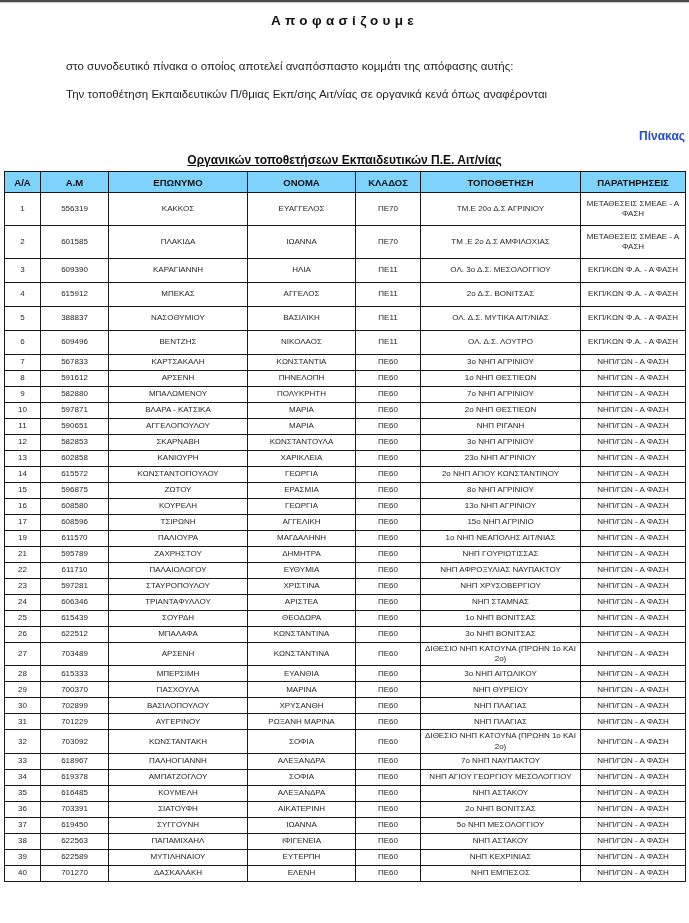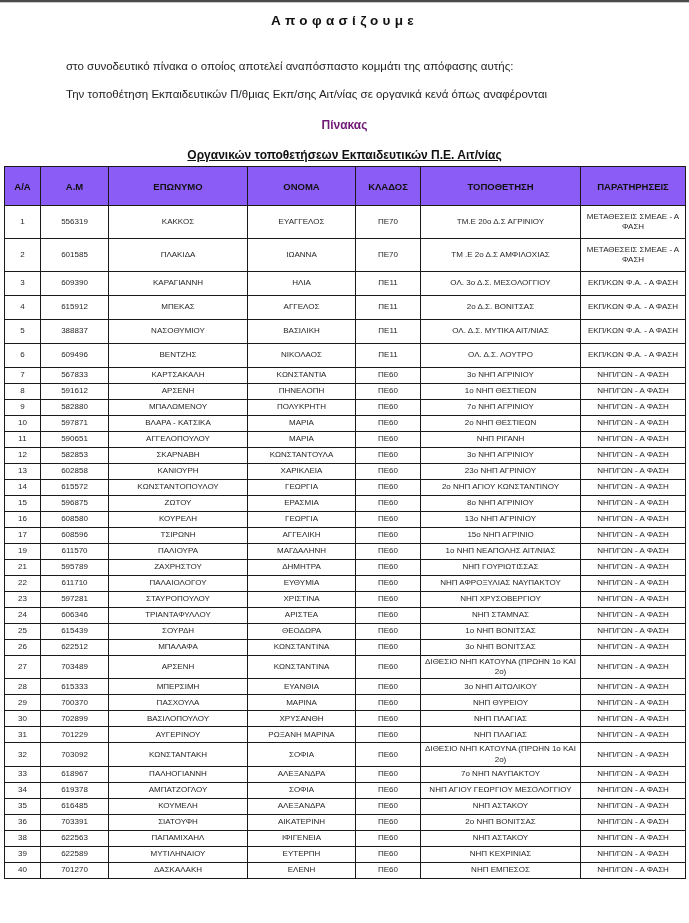--- a/index.html
+++ b/index.html
@@ -31,53 +31,53 @@
     margin-top: 4px;
     color: #111;
   }
   .paragraph {
     margin: 24px 48px 0 62px;
     font-size: 11.5px;
     line-height: 28px;
     color: #1f1f1f;
   }
   .table-title {
-    text-align: center;
+    text-align: right;
     font-weight: bold;
     font-size: 12px;
-    margin-top: 10px;
-    color: #701a75;
+    margin-top: 21px;
+    color: #1d4ed8;
   }
   .table-subtitle {
     text-align: center;
     font-weight: bold;
     font-size: 12px;
     text-decoration: underline;
-    margin-top: 16px;
+    margin-top: 10px;
     margin-bottom: 4px;
     color: #111;
   }
   table.placements {
     width: 681px;
     margin: 0 auto;
     border-collapse: collapse;
     table-layout: fixed;
   }
   table.placements th,
   table.placements td {
     border: 1px solid #1a1a1a;
     text-align: center;
     vertical-align: middle;
     overflow: hidden;
   }
   table.placements th {
-    background: #8b5cf6;
+    background: #7dd3fc;
     font-size: 9.5px;
     font-weight: bold;
-    height: 39px;
+    height: 21px;
     padding: 2px 1px;
     color: #111;
   }
   table.placements td {
     font-size: 8px;
     line-height: 1.28;
     padding: 1px 2px;
     color: #1f1f1f;
   }
   table.placements tbody tr { height: 16px; }
@@ -428,20 +428,29 @@
         <tr>
           <td>36</td>
           <td>703391</td>
           <td>ΣΙΑΤΟΥΦΗ</td>
           <td>ΑΙΚΑΤΕΡΙΝΗ</td>
           <td>ΠΕ60</td>
           <td>2ο ΝΗΠ ΒΟΝΙΤΣΑΣ</td>
           <td>ΝΗΠ/ΓΩΝ - Α ΦΑΣΗ</td>
         </tr>
         <tr>
+          <td>37</td>
+          <td>619450</td>
+          <td>ΣΥΓΓΟΥΝΗ</td>
+          <td>ΙΩΑΝΝΑ</td>
+          <td>ΠΕ60</td>
+          <td>5ο ΝΗΠ ΜΕΣΟΛΟΓΓΙΟΥ</td>
+          <td>ΝΗΠ/ΓΩΝ - Α ΦΑΣΗ</td>
+        </tr>
+        <tr>
           <td>38</td>
           <td>622563</td>
           <td>ΠΑΠΑΜΙΧΑΗΛ</td>
           <td>ΙΦΙΓΕΝΕΙΑ</td>
           <td>ΠΕ60</td>
           <td>ΝΗΠ ΑΣΤΑΚΟΥ</td>
           <td>ΝΗΠ/ΓΩΝ - Α ΦΑΣΗ</td>
         </tr>
         <tr>
           <td>39</td>

